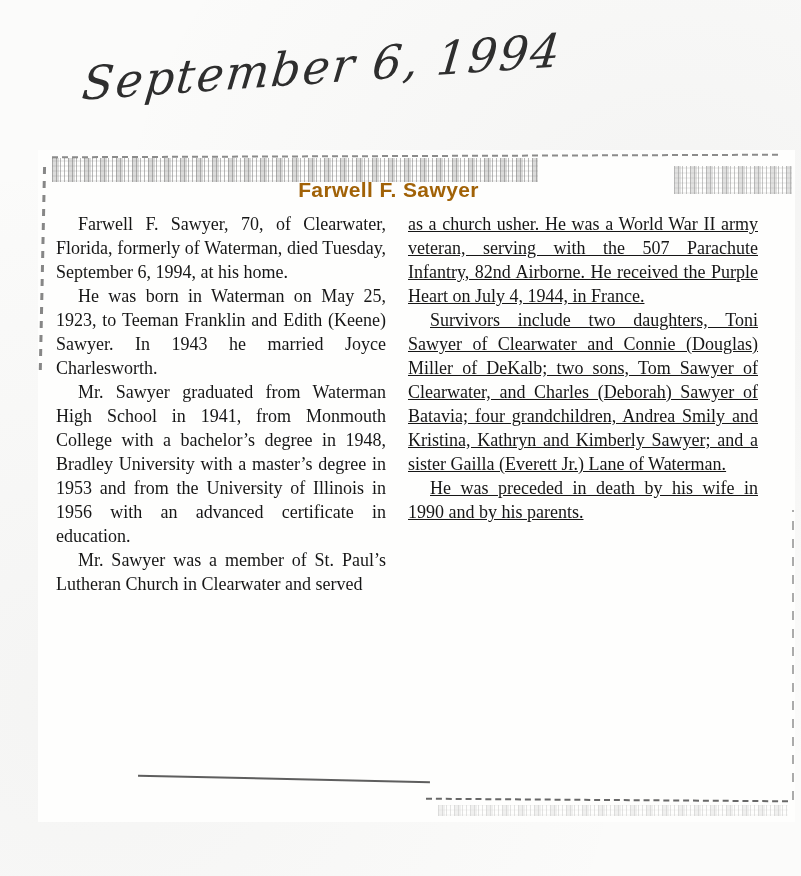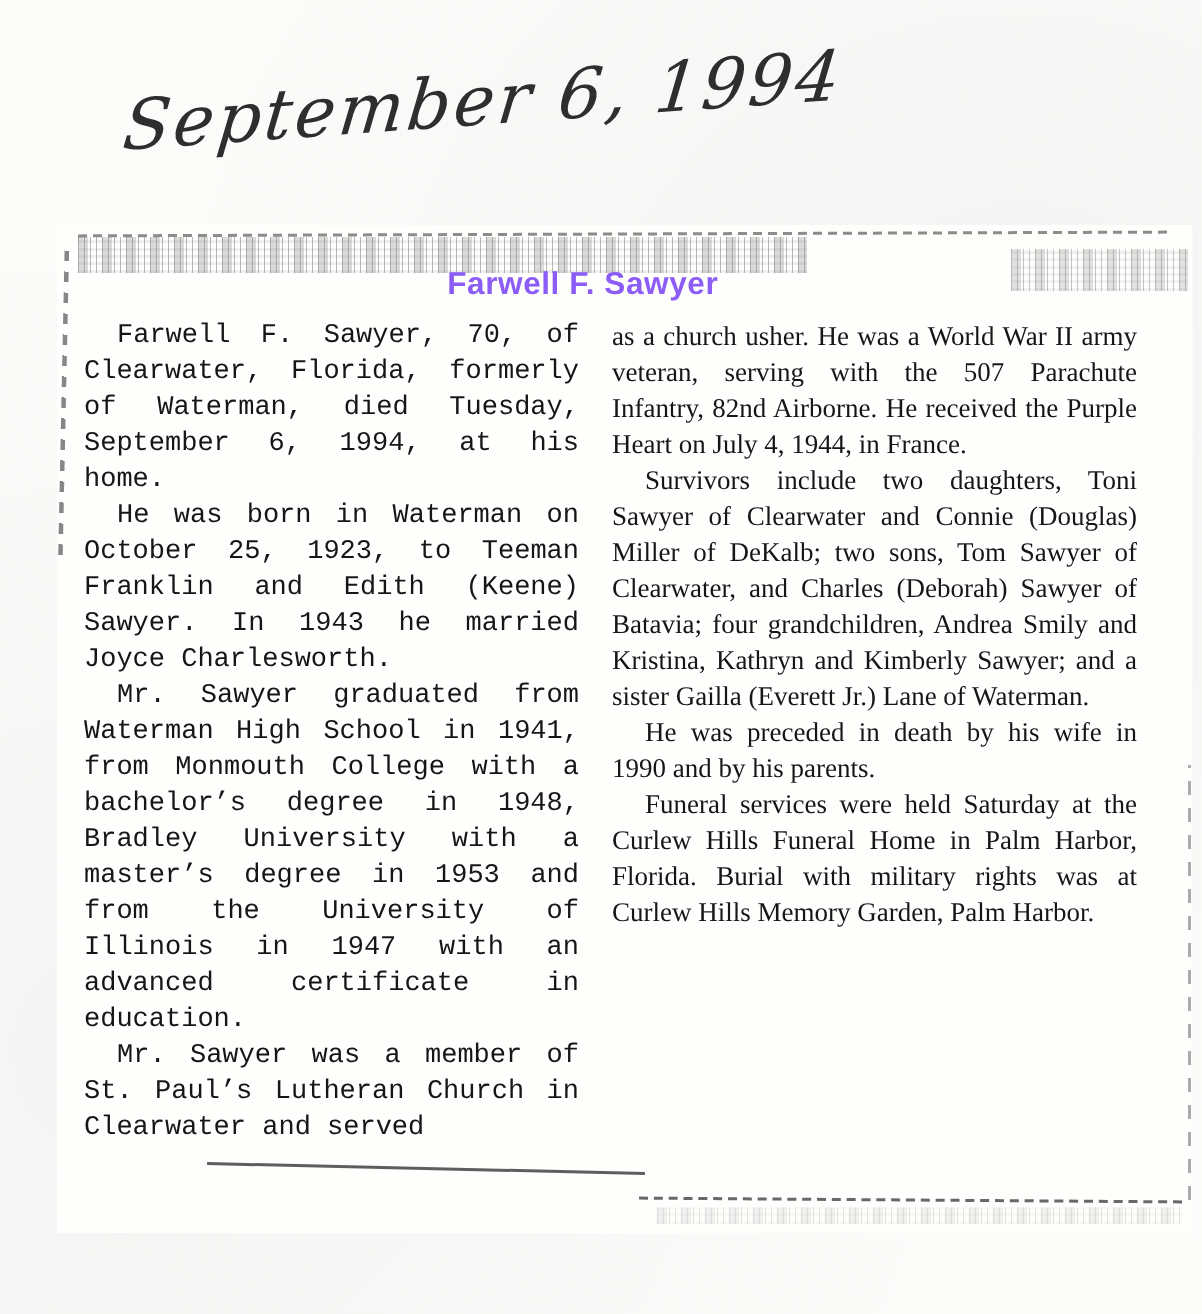--- a/index.html
+++ b/index.html
@@ -117,37 +117,37 @@
     position: absolute;
     left: 0;
     right: 56px;
     top: 28px;
     margin: 0;
     text-align: center;
     font-family: "Liberation Sans", sans-serif;
     font-weight: 700;
     font-size: 21px;
     letter-spacing: 0.4px;
-    color: #8b5cf6;
+    color: #a16207;
   }
   .columns {
     position: absolute;
     left: 18px;
     top: 62px;
     width: 722px;
     display: flex;
     gap: 22px;
   }
   .col {
     font-size: 18px;
     line-height: 24px;
     text-align: justify;
   }
-  .col-left  { width: 330px; font-family: Liberation Mono, monospace; }
-  .col-right { width: 350px; }
+  .col-left  { width: 330px; }
+  .col-right { width: 350px; text-decoration: underline; }
   .col p {
     margin: 0;
     text-indent: 22px;
   }
   .col p.no-indent { text-indent: 0; }
 </style>
 </head>
 <body>
 
 <div class="scan">
@@ -161,30 +161,29 @@
     <div class="noise noise-top-right"></div>
     <div class="edge-left"></div>
     <div class="edge-right"></div>
 
     <h1 class="headline">Farwell F. Sawyer</h1>
 
     <div class="columns">
 
       <div class="col col-left">
         <p>Farwell F. Sawyer, 70, of Clearwater, Florida, formerly of Waterman, died Tuesday, September 6, 1994, at his home.</p>
-        <p>He was born in Waterman on October 25, 1923, to Teeman Franklin and Edith (Keene) Sawyer. In 1943 he married Joyce Charlesworth.</p>
-        <p>Mr. Sawyer graduated from Waterman High School in 1941, from Monmouth College with a bachelor’s degree in 1948, Bradley University with a master’s degree in 1953 and from the University of Illinois in 1947 with an advanced certificate in education.</p>
+        <p>He was born in Waterman on May 25, 1923, to Teeman Franklin and Edith (Keene) Sawyer. In 1943 he married Joyce Charlesworth.</p>
+        <p>Mr. Sawyer graduated from Waterman High School in 1941, from Monmouth College with a bachelor’s degree in 1948, Bradley University with a master’s degree in 1953 and from the University of Illinois in 1956 with an advanced certificate in education.</p>
         <p>Mr. Sawyer was a member of St. Paul’s Lutheran Church in Clearwater and served</p>
       </div>
 
       <div class="col col-right">
         <p class="no-indent">as a church usher. He was a World War II army veteran, serving with the 507 Parachute Infantry, 82nd Airborne. He received the Purple Heart on July 4, 1944, in France.</p>
         <p>Survivors include two daughters, Toni Sawyer of Clearwater and Connie (Douglas) Miller of DeKalb; two sons, Tom Sawyer of Clearwater, and Charles (Deborah) Sawyer of Batavia; four grandchildren, Andrea Smily and Kristina, Kathryn and Kimberly Sawyer; and a sister Gailla (Everett Jr.) Lane of Waterman.</p>
         <p>He was preceded in death by his wife in 1990 and by his parents.</p>
-        <p>Funeral services were held Saturday at the Curlew Hills Funeral Home in Palm Harbor, Florida. Burial with military rights was at Curlew Hills Memory Garden, Palm Harbor.</p>
       </div>
 
     </div>
 
     <div class="cut cut-left"></div>
     <div class="cut cut-right"></div>
     <div class="noise noise-bottom-right"></div>
 
   </div>
 </div>

